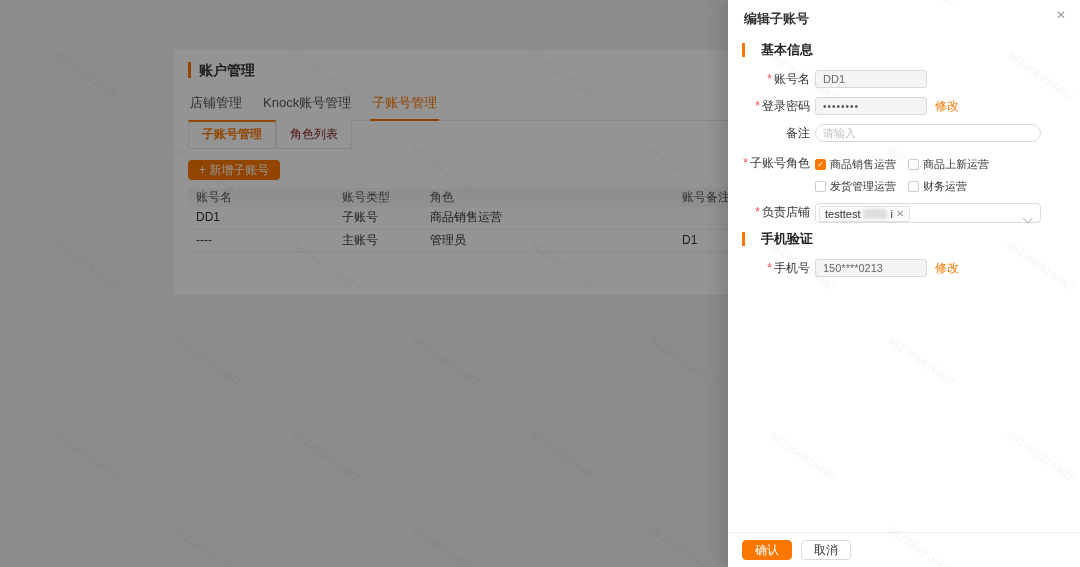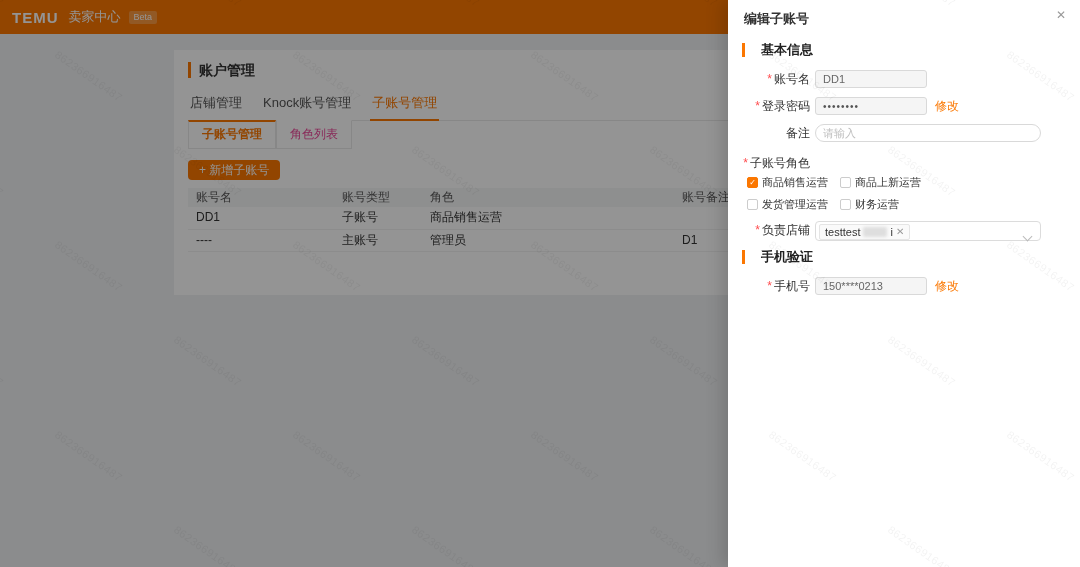--- a/index.html
+++ b/index.html
@@ -13,21 +13,21 @@
   .brand { color:#fff; font-weight:bold; font-size:15px; letter-spacing:1px; }
   .app-title { color:#fff; font-size:13px; margin-left:10px; }
   .beta-badge { margin-left:8px; font-size:9px; color:#fff; background:rgba(255,255,255,0.25); border-radius:2px; padding:1px 5px; line-height:11px; }
   .content { position:absolute; top:34px; left:0; right:0; bottom:0; background:#f0f1f3; }
   .card { position:absolute; left:174px; top:16px; right:0; height:245px; background:#fff; padding:12px 14px 0 14px; }
   .page-title { border-left:3px solid #fb7701; padding-left:8px; font-size:14px; font-weight:bold; color:#333; line-height:16px; }
   .tabs { display:flex; gap:17px; margin-top:11px; border-bottom:1px solid #e8e8e8; font-size:13px; }
   .tab { padding:5px 2px 7px 2px; color:#555; cursor:pointer; }
   .tab.active { color:#fb7701; border-bottom:2px solid #fb7701; margin-bottom:-1px; }
   .subtabs { display:flex; margin-top:-1px; font-size:12px; }
-  .subtab { padding:5px 13px; color:#ec4899; border:1px solid #e8e8e8; border-top-color:transparent; background:#fff; cursor:pointer; }
+  .subtab { padding:5px 13px; color:#7f1d1d; border:1px solid #e8e8e8; border-top-color:transparent; background:#fff; cursor:pointer; }
   .subtab.active { color:#fb7701; font-weight:bold; border-top:2px solid #fb7701; padding-top:4px; }
   .add-btn { display:inline-block; margin-top:11px; background:#fb7701; color:#fff; font-size:12px; line-height:12px; padding:4px 11px; border-radius:4px; cursor:pointer; }
   .table-wrap { margin-top:8px; }
   table { width:100%; border-collapse:collapse; table-layout:fixed; font-size:12px; }
   col.c1{width:146px} col.c2{width:88px} col.c3{width:252px}
   th { background:#f5f6f7; color:#555; font-weight:normal; text-align:left; padding:3px 8px; line-height:13px; }
   td { color:#333; text-align:left; padding:4px 8px; line-height:13px; border-bottom:1px solid #f2f2f2; height:22px; }
 
   
   .overlay { position:absolute; inset:0; background:rgba(0,0,0,0.42); z-index:10; }
@@ -65,25 +65,20 @@
   
   .watermark-layer { position:absolute; inset:0; z-index:30; pointer-events:none; overflow:hidden; }
   .watermark-layer span { position:absolute; white-space:nowrap; font-size:11px; letter-spacing:0.5px; color:rgba(0,0,0,0.05); transform:rotate(35deg); }
 </style>
 </head>
 <body>
 
 <div class="stage">
 
   <div class="main">
-    <header class="app-header">
-      <span class="brand">TEMU</span>
-      <span class="app-title">卖家中心</span>
-      <span class="beta-badge">Beta</span>
-    </header>
 
     <div class="content">
       <div class="card">
         <div class="page-title">账户管理</div>
 
         <div class="tabs">
           <div class="tab">店铺管理</div>
           <div class="tab">Knock账号管理</div>
           <div class="tab active">子账号管理</div>
         </div>
@@ -163,21 +158,21 @@
 
       <div class="frow">
         <div class="flabel">备注</div>
         <div class="fctrl">
           <div class="input wide">
             <span class="placeholder">请输入</span>
           </div>
         </div>
       </div>
 
-      <div class="frow required" style="margin-top:12px; flex-direction:column;">
+      <div class="frow required" style="margin-top:12px; ">
         <div class="flabel">子账号角色</div>
         <div class="fctrl">
           <div class="roles">
             <label class="cb">
               <span class="box checked">
                   <i>✓</i>
                 </span>
               <span>商品销售运营</span>
             </label>
             <label class="cb">
@@ -217,20 +212,24 @@
         <div class="flabel">手机号</div>
         <div class="fctrl">
           <div class="input disabled sm">
             <span>150****0213</span>
           </div>
           <span class="link">修改</span>
         </div>
       </div>
     </div>
 
+    <div class="drawer-footer">
+      <button class="btn primary">确认</button>
+      <button class="btn">取消</button>
+    </div>
   </aside>
 
   <div class="watermark-layer">
       <span style="left: -70px; top: -25px;">862366916487</span>
       <span style="left: 168px; top: -25px;">862366916487</span>
       <span style="left: 406px; top: -25px;">862366916487</span>
       <span style="left: 644px; top: -25px;">862366916487</span>
       <span style="left: 882px; top: -25px;">862366916487</span>
       <span style="left: 49px; top: 70px;">862366916487</span>
       <span style="left: 287px; top: 70px;">862366916487</span>

